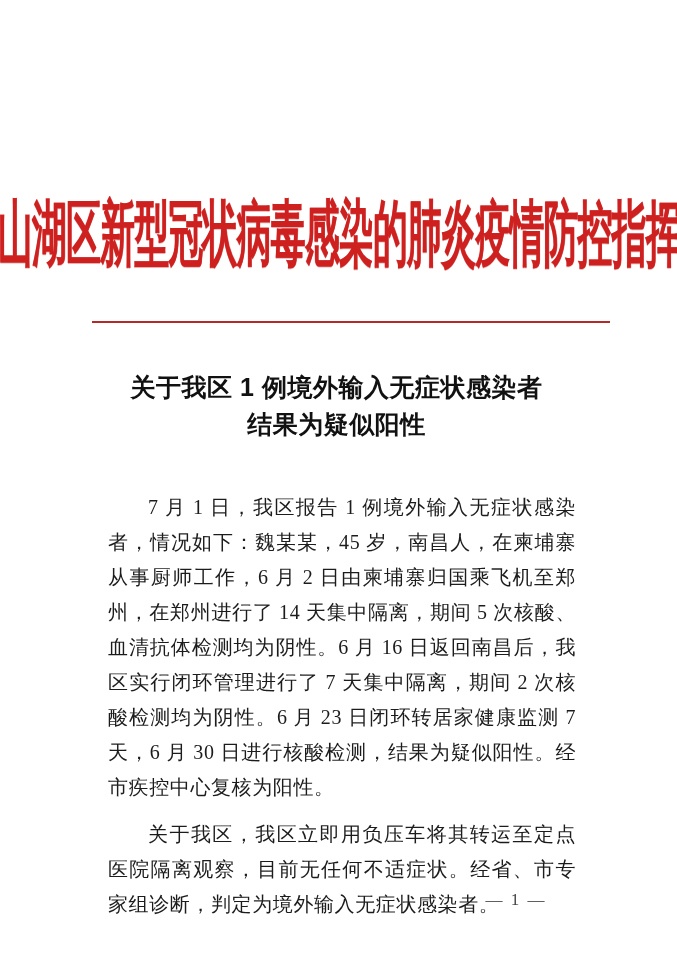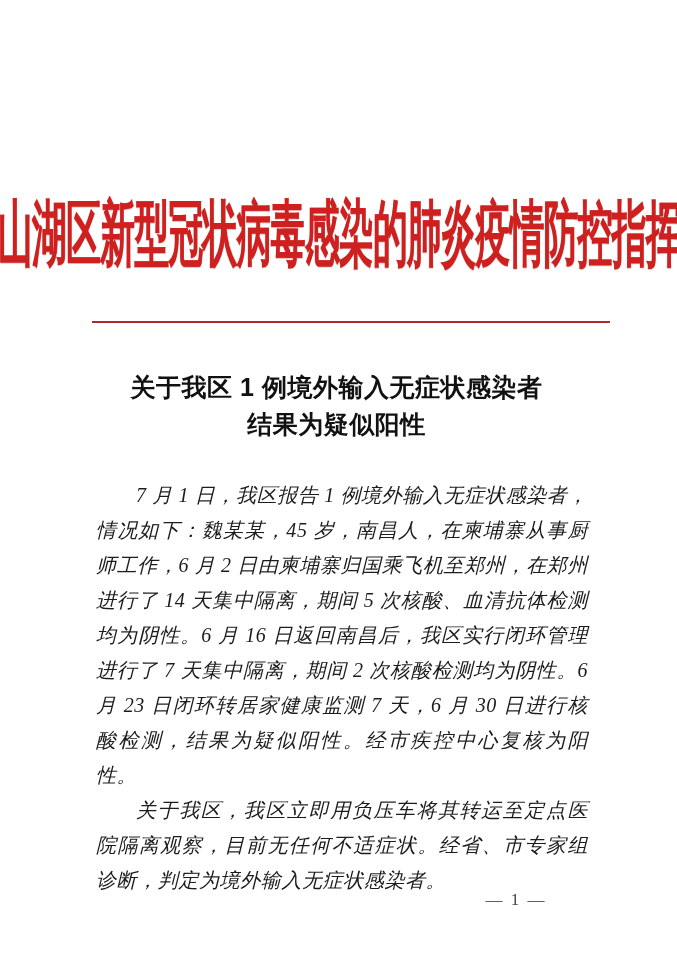--- a/index.html
+++ b/index.html
@@ -85,25 +85,24 @@
     width: 492px;
     font-family: "Liberation Serif", "DejaVu Serif", serif;
     font-size: 20px;
     line-height: 35px;
     color: #1c1c1c;
     letter-spacing: 0.6px;
     text-align: justify;
     text-justify: inter-character;
   }
   .para {
-    margin: 0;
+    margin: 12px;
     text-indent: 2em;
     text-align: justify;
     text-justify: inter-character;
-    font-style: italic;
   }
 
   
   .page-number {
     position: absolute;
     top: 890px;
     left: 0;
     right: 0;
     text-align: center;
     font-family: "Liberation Serif", "DejaVu Serif", serif;

